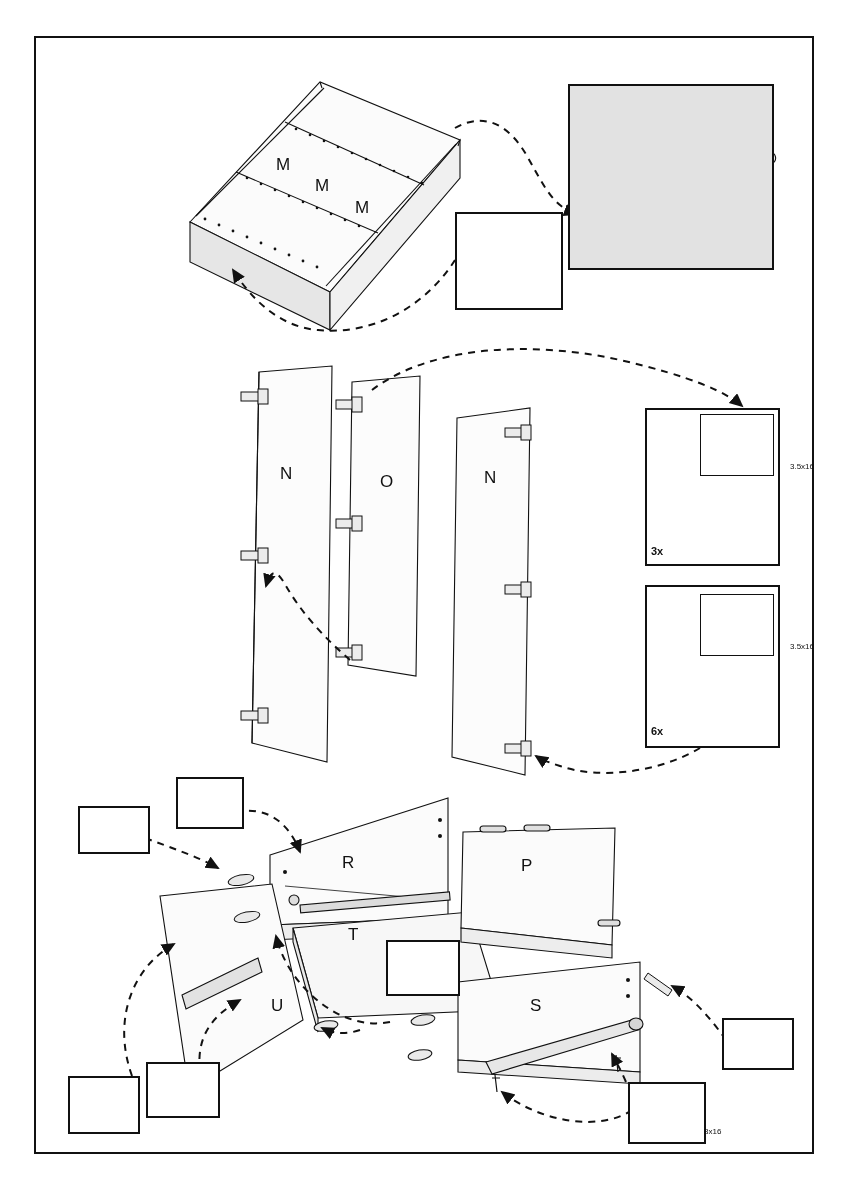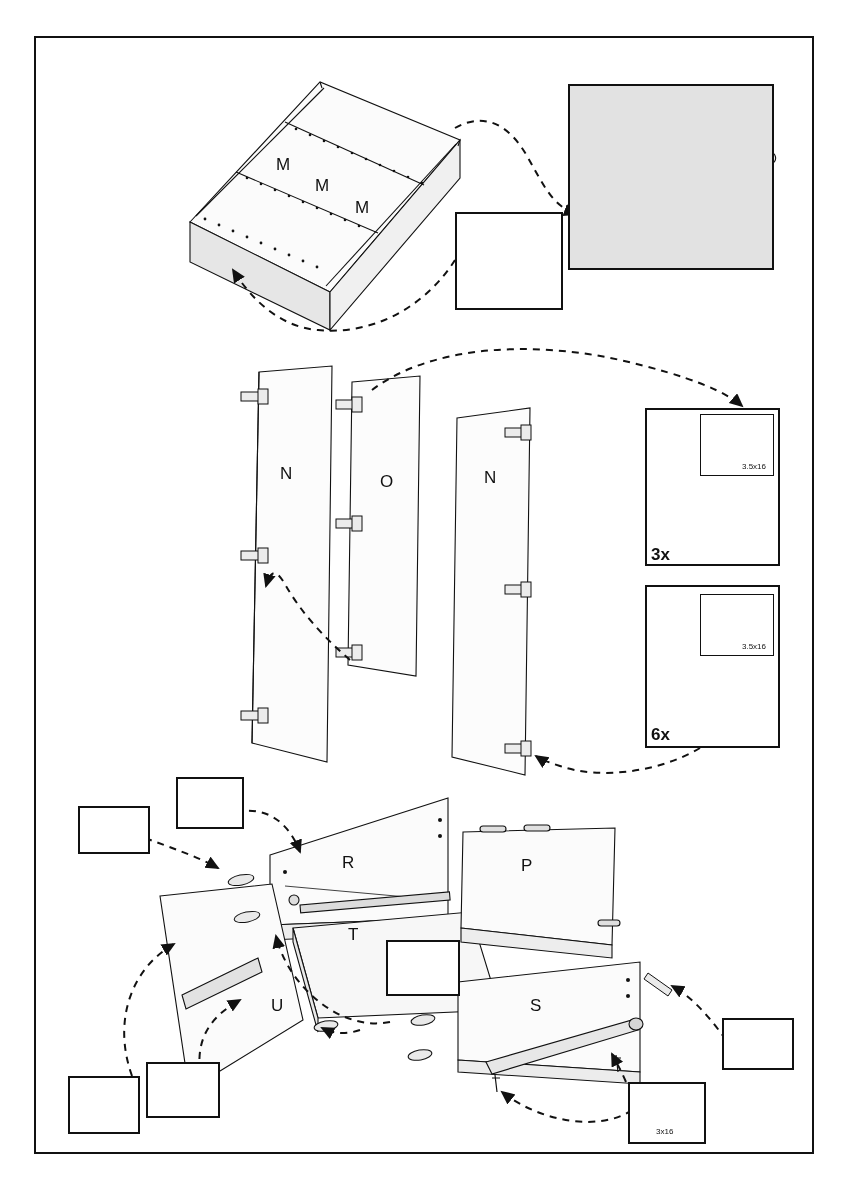--- a/index.html
+++ b/index.html
@@ -1,22 +1,22 @@
 <!DOCTYPE html>
 <html><head>
 <meta charset="utf-8">
 <style>
   html,body{margin:0;padding:0;background:#ffffff;}
   body{width:848px;height:1200px;font-family:"Liberation Sans",sans-serif;overflow:hidden;}
   .page{position:relative;width:848px;height:1200px;background:#fff;}
   .frame{position:absolute;left:34px;top:36px;width:780px;height:1118px;border:2px solid #111;box-sizing:border-box;}
   svg.draw{position:absolute;left:0;top:0;width:848px;height:1200px;}
   .partlabel{position:absolute;font-size:17px;color:#111;letter-spacing:0;}
-  .cnt{position:absolute;font-size:17px;color:#111;font-weight:700;}
-  .sz{position:absolute;font-size:8px;color:#111;}
+  .cnt{position:absolute;font-size:11px;color:#111;font-weight:700;}
+  .sz{position:absolute;font-size:8px;color:#111;margin-left:48px;}
   .box{position:absolute;border:2px solid #111;background:#fff;box-sizing:border-box;}
   .photo{position:absolute;border:2px solid #111;background:#e2e2e2;box-sizing:border-box;}
   .innerbox{position:absolute;border:1.5px solid #111;background:#fff;box-sizing:border-box;}
 </style>
 </head>
 <body>
 
 <div class="page">
   <div class="frame"></div>
 

